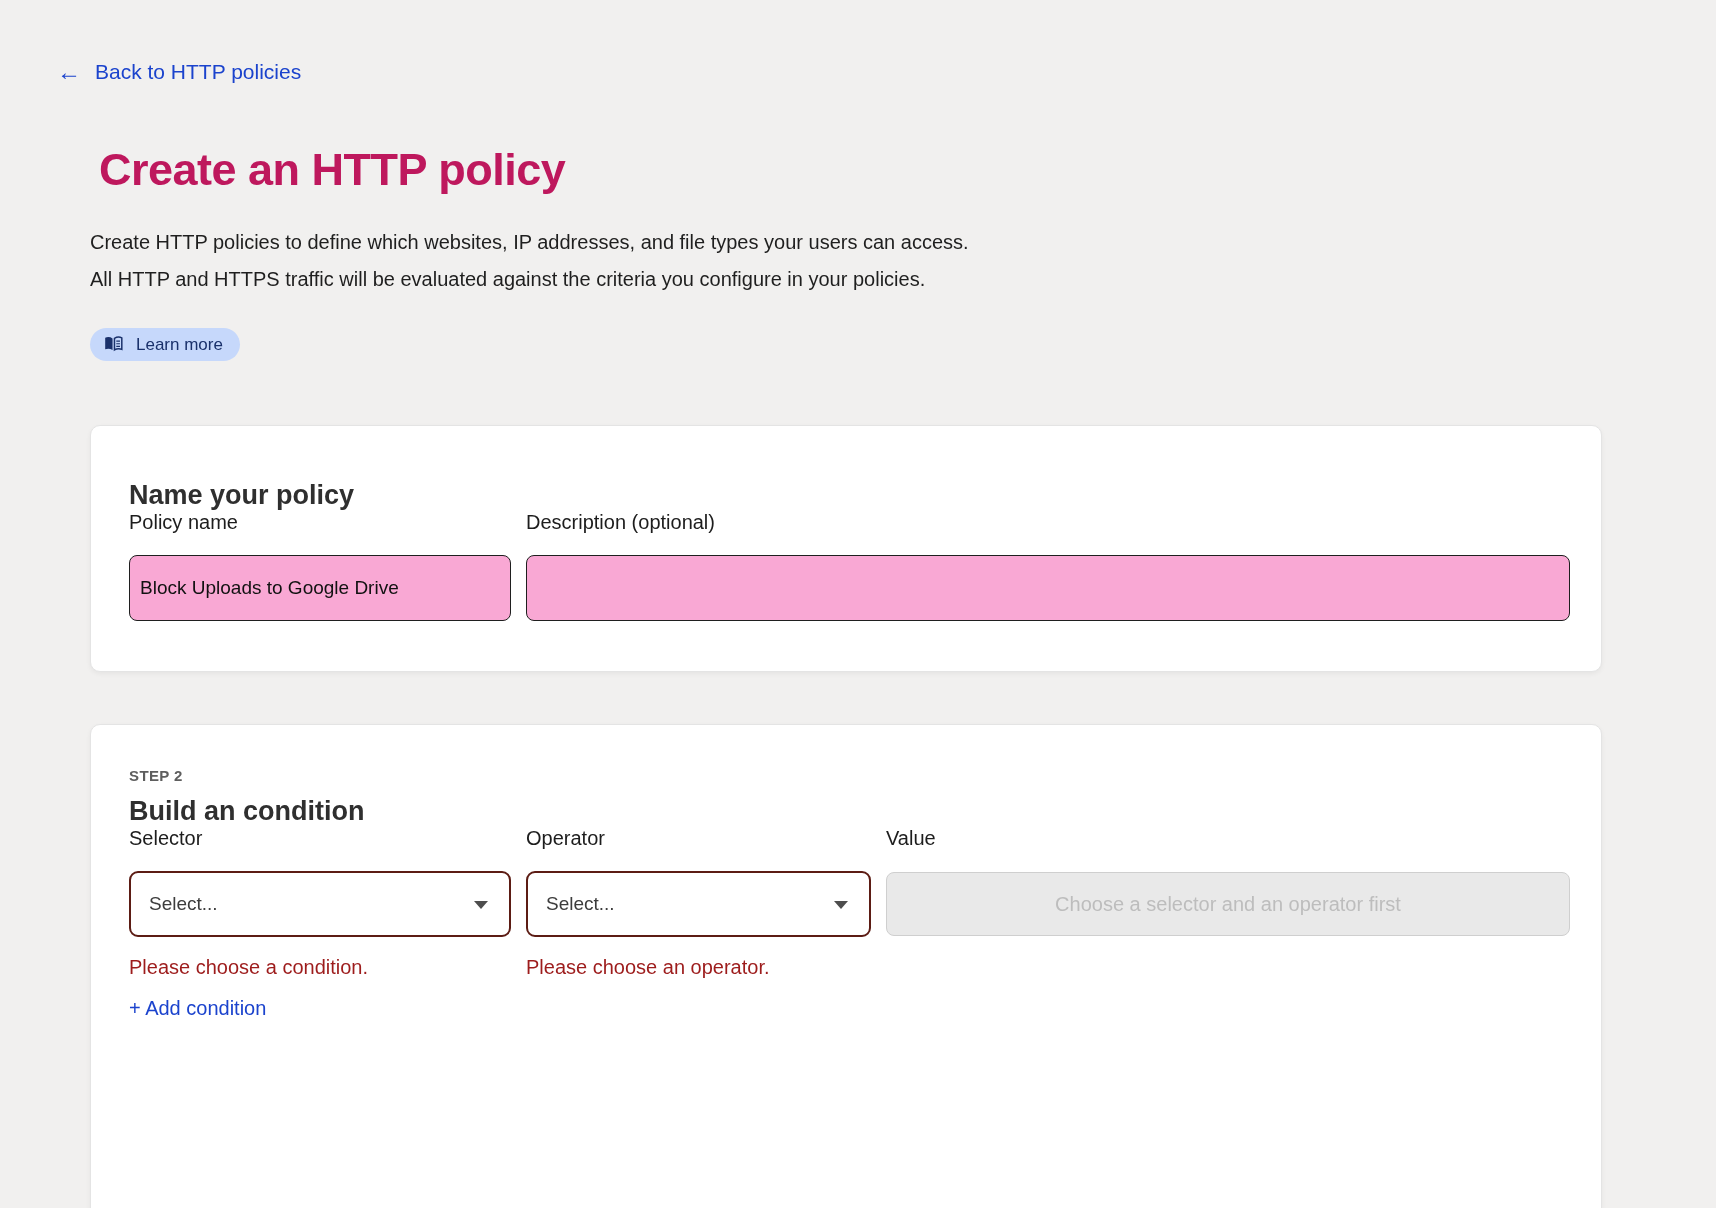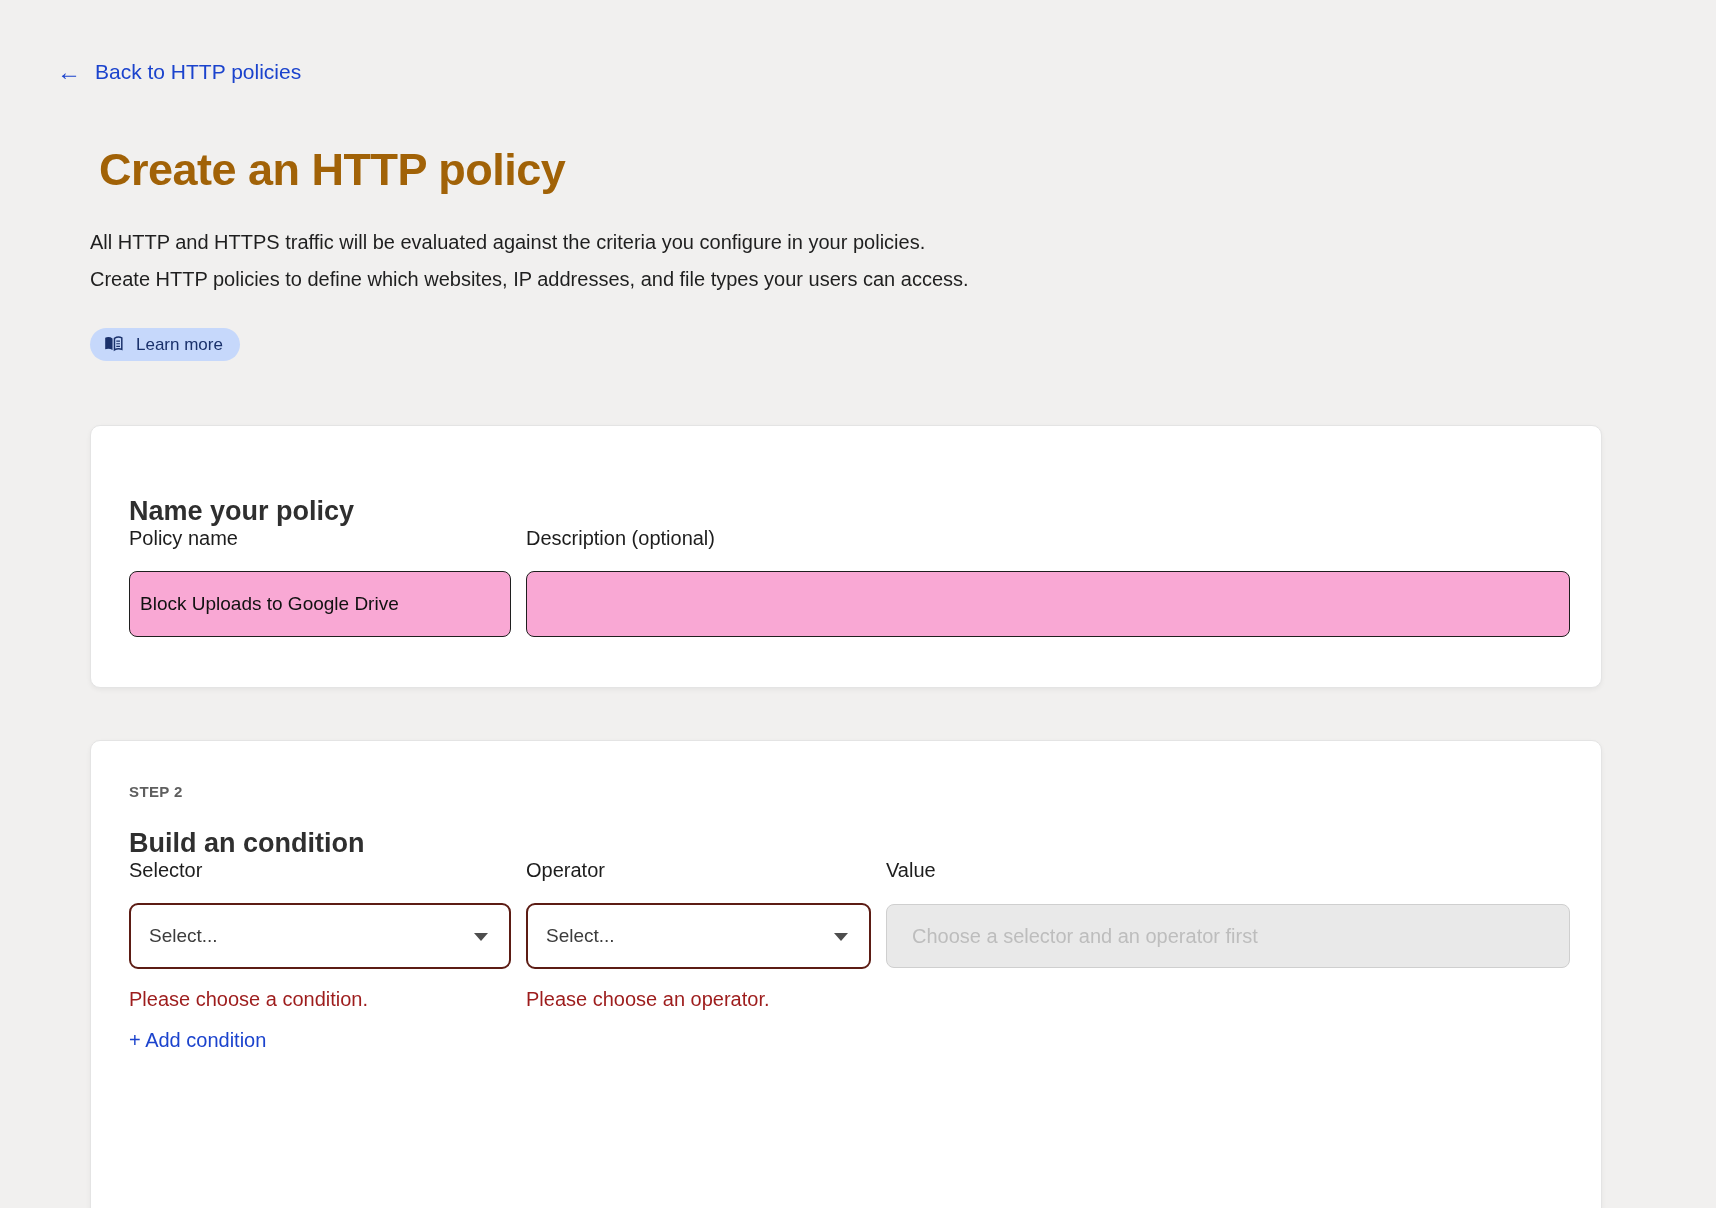--- a/index.html
+++ b/index.html
@@ -22,21 +22,21 @@
     text-decoration: none;
     cursor: pointer;
   }
   .back-link .arrow { font-size: 24px; line-height: 1; }
 
   
   h1.page-title {
     margin: 60px 0 16px 99px;
     font-size: 45px;
     font-weight: 700;
-    color: #a16207;
+    color: #be185d;
     letter-spacing: -0.5px;
   }
   .page-desc {
     margin: 28px 0 0 90px;
     font-size: 20px;
     line-height: 37px;
     color: #1f1f1f;
   }
 
   .learn-more-pill {
@@ -68,21 +68,21 @@
   .card-step1 { margin-top: 64px; }
   .card-step2 { margin-top: 52px; height: 500px; }
 
   .step-label {
     font-size: 15px;
     font-weight: 700;
     letter-spacing: 0.4px;
     color: #5e5e5e;
   }
   .step-title {
-    margin-top: 28px;
+    margin-top: 12px;
     font-size: 27px;
     font-weight: 700;
     color: #2f2f2f;
   }
 
   .form-row {
     display: flex;
     gap: 15px;
   }
   .field-label {
@@ -131,24 +131,25 @@
     line-height: 0;
   }
 
   .disabled-input {
     width: 100%;
     height: 64px;
     margin-top: 1px;
     background: #e9e9e9;
     border: 1px solid #cfcfcf;
     border-radius: 8px;
-    padding: 0 25px;
+    padding: 0 17px;
     font-family: "Liberation Sans", sans-serif;
     font-size: 20px;
     color: #6d6d6d;
+    text-align: center;
   }
   .disabled-input::placeholder { color: #bdbdbd; opacity: 1; }
 
   .error-text {
     margin-top: 19px;
     font-size: 20px;
     color: #9d1c1c;
   }
 
   .add-condition {
@@ -168,22 +169,22 @@
 
 <a class="back-link">
   <span class="arrow">←</span>
   <span>Back to HTTP policies</span>
 </a>
 
 
 <h1 class="page-title">Create an HTTP policy</h1>
 
 <div class="page-desc">
+  <div>Create HTTP policies to define which websites, IP addresses, and file types your users can access.</div>
   <div>All HTTP and HTTPS traffic will be evaluated against the criteria you configure in your policies.</div>
-  <div>Create HTTP policies to define which websites, IP addresses, and file types your users can access.</div>
 </div>
 
 
 <button class="learn-more-pill">
   <span style="line-height:0;">
     <svg width="21" height="21" viewBox="0 0 24 24">
       <path d="M2.5 4.4C5.2 3 8.3 3.3 10.9 5v13.2c-2.6-1.5-5.7-1.7-8.4-.7V4.4z" fill="#1a316b"></path>
       <path d="M13.1 5c2.6-1.7 5.7-2 8.4-.6v13.1c-2.7-1-5.8-.8-8.4.7V5z" fill="none" stroke="#1a316b" stroke-width="1.7"></path>
       <path d="M15.2 8.2h4.2M15.2 11.2h4.2M15.2 14.2h4.2" stroke="#1a316b" stroke-width="1.3"></path>
     </svg>

